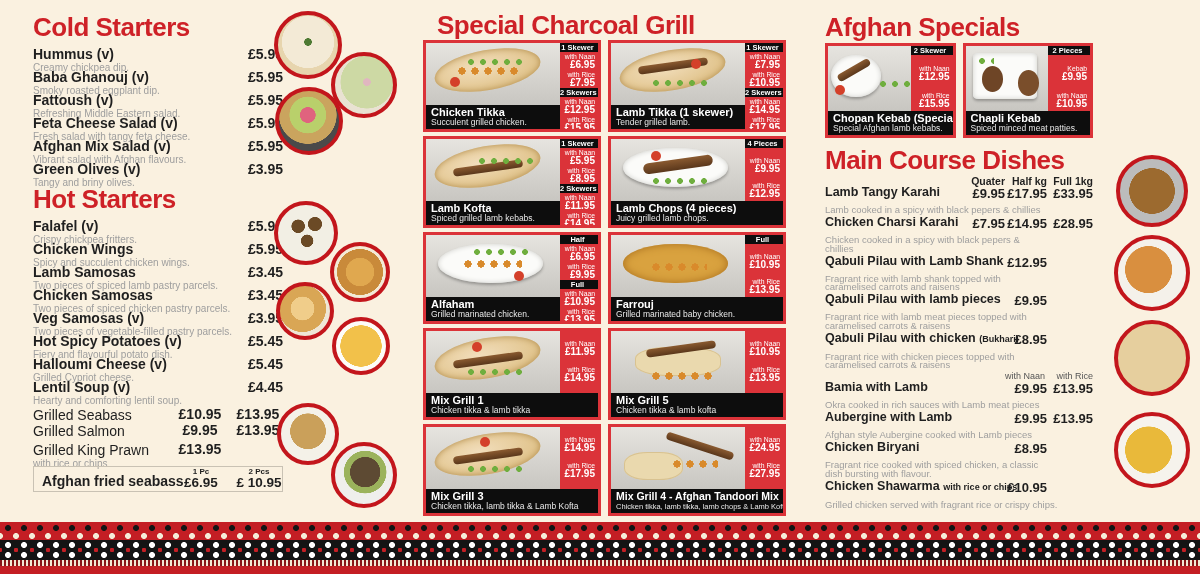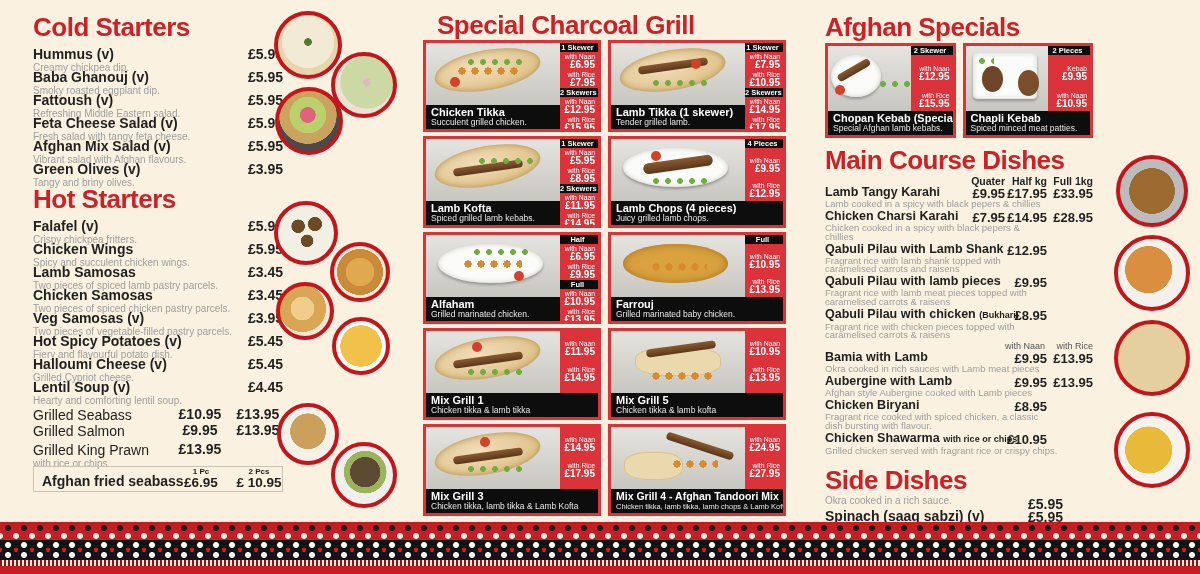--- a/index.html
+++ b/index.html
@@ -69,21 +69,21 @@
   .afghan-row{display:flex;gap:7px;margin-top:3px}
   .afghan-row .card{width:178px;height:95px}
   .afghan-row .prices{width:42px}
   .mains-title{margin-top:9px}
   .mhrow{position:relative;height:11px;margin-top:2px}
   .mh{position:absolute;top:0;font-size:10.5px;font-weight:700}
   .mh1{right:88px}.mh2{right:46px}.mh3{right:0}
   .mrow{position:relative}
   .m-name{font-weight:700;font-size:12.5px;line-height:13px}
   .sfx{font-size:9px}
-  .m-desc{font-size:9.5px;color:#9E9E9E;line-height:8.5px;margin-top:1px;margin-bottom:1.5px;width:238px}
+  .m-desc{font-size:9.5px;color:#9E9E9E;line-height:8.5px;margin-top:7px;margin-bottom:1.5px;width:238px}
   .mp{position:absolute;top:0;font-weight:700;font-size:13px}
   .mp1{right:88px}.mp2{right:46px}.mp3{right:0}
   .minirow{position:relative;height:10px}
   .mn{position:absolute;top:0;font-size:9px;color:#555}
   .mn1{right:48px}.mn2{right:0}
   .sides-title{margin-top:12px}
   .srow{position:relative;margin-top:3px}
   .s-name{font-weight:700;font-size:14px;line-height:14px}
   .s-desc{font-size:10px;color:#9E9E9E;line-height:9.5px;margin-top:1px}
   .sp{position:absolute;right:30px;top:0;font-weight:700;font-size:14px}

